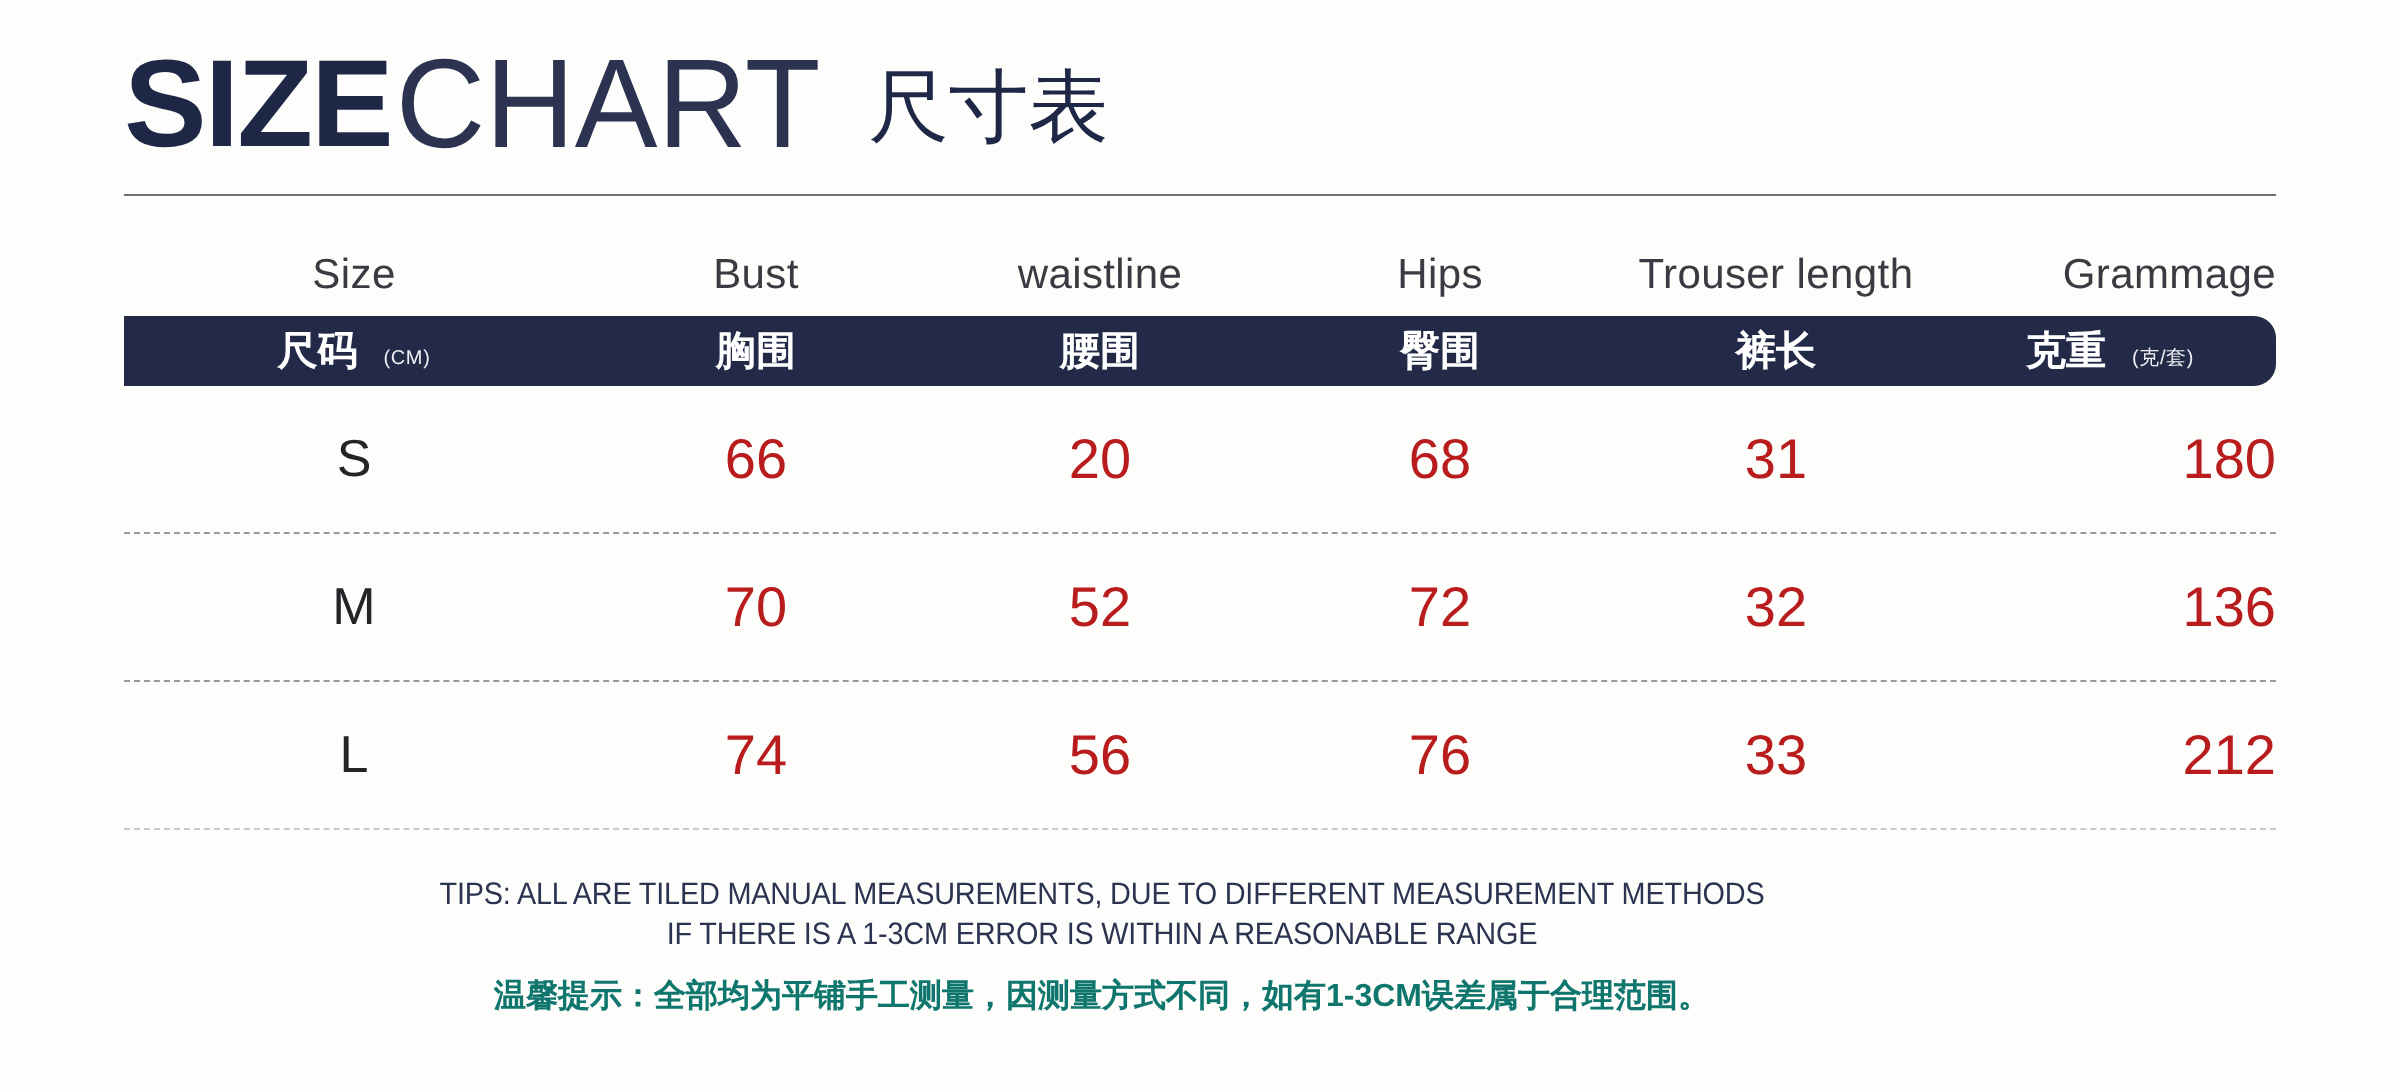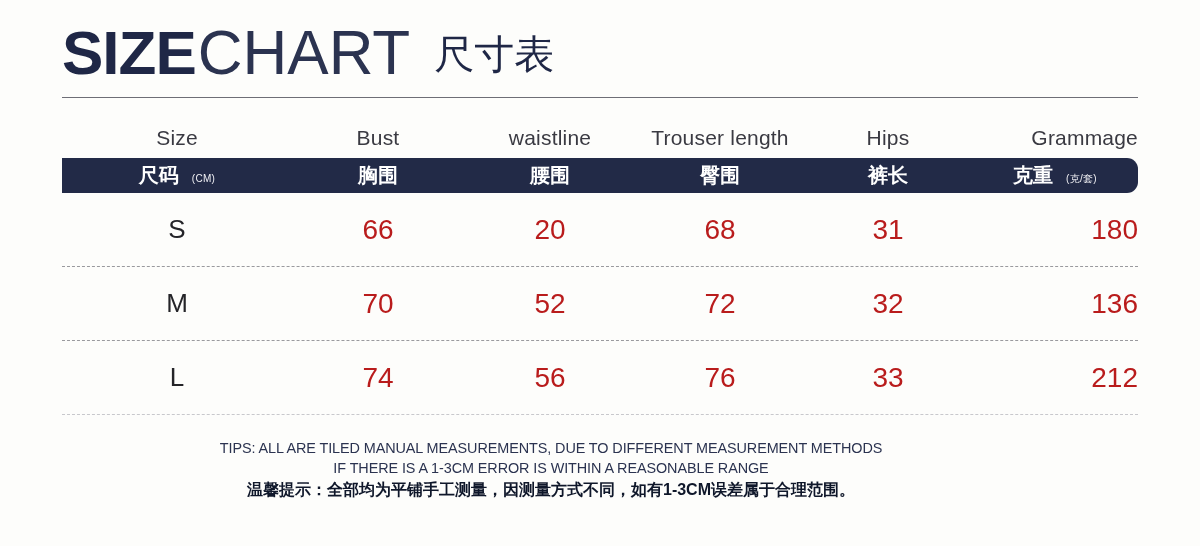--- a/index.html
+++ b/index.html
@@ -168,22 +168,22 @@
     font-weight: 500;
     color: #2b3350;
     line-height: 1.32;
     transform: scaleX(0.93);
     letter-spacing: -0.1px;
     white-space: nowrap;
   }
   .tips-cn {
     font-size: 16px;
     font-weight: 600;
-    color: #0f172a;
-    margin-top: 1px;
+    color: #0f766e;
+    margin-top: 10px;
     line-height: 1.3;
     white-space: nowrap;
   }
 </style>
 </head>
 <body>
 
 <div class="page">
 
   <div class="title-block">
@@ -193,22 +193,22 @@
   </div>
 
   <div class="title-rule"></div>
 
   <div class="table">
 
     <div class="row row-head-en">
       <div class="cell c0">Size</div>
       <div class="cell c1">Bust</div>
       <div class="cell c2">waistline</div>
+      <div class="cell c3">Hips</div>
       <div class="cell c4">Trouser length</div>
-      <div class="cell c3">Hips</div>
       <div class="cell c5">Grammage</div>
     </div>
 
     <div class="band">
       <div class="cell c0">
         <span>尺码</span>
         <span class="unit">(CM)</span>
       </div>
       <div class="cell c1">胸围</div>
       <div class="cell c2">腰围</div>

